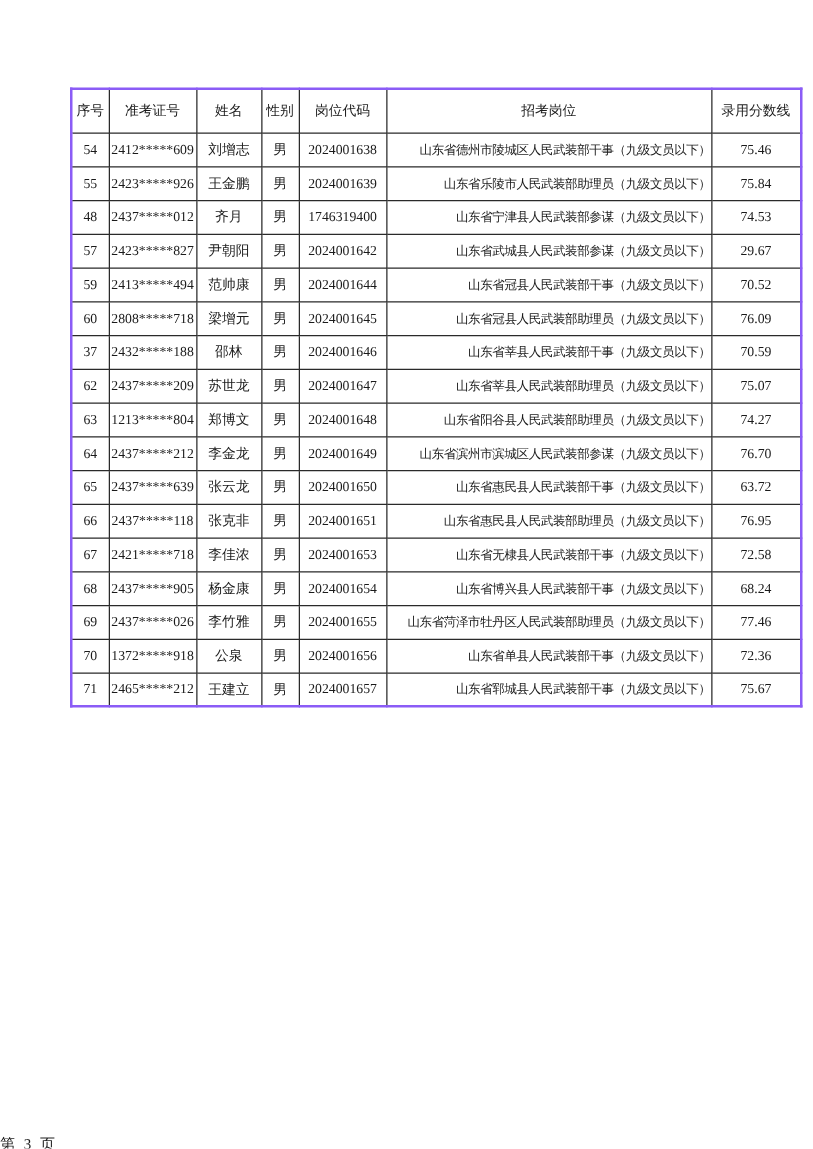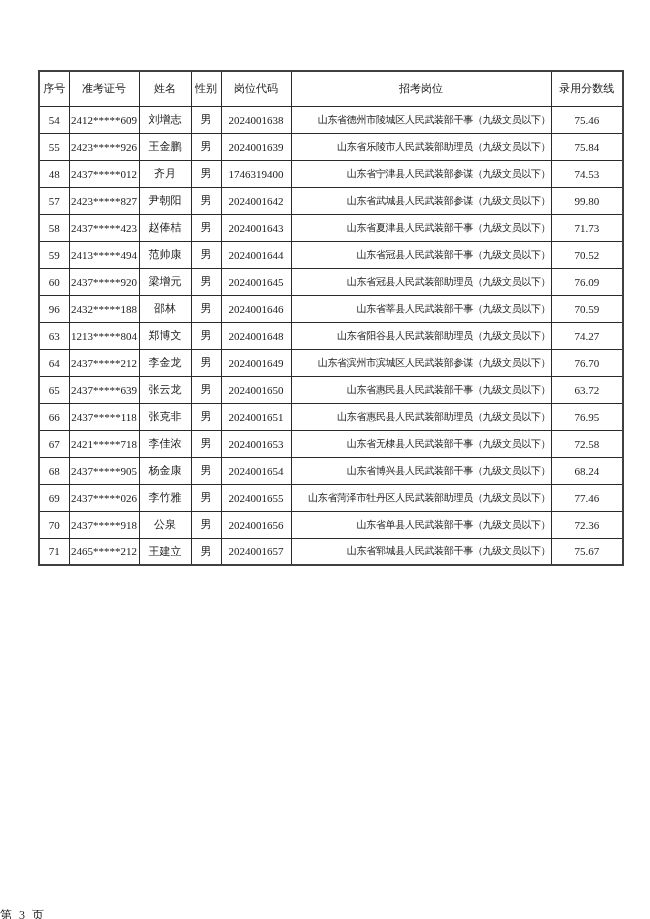--- a/index.html
+++ b/index.html
@@ -11,26 +11,26 @@
   }
   .page {
     position: relative;
     width: 650px;
     height: 919px;
     background: #ffffff;
     overflow: hidden;
   }
   table.score-table {
     position: absolute;
-    left: 38px;
+    left: 56px;
     top: 70px;
     width: 584px;
     border-collapse: collapse;
     table-layout: fixed;
-    border: 2px solid #404040;
+    border: 2px solid #8b5cf6;
   }
   .score-table th, .score-table td {
     border: 1px solid #2a2a2a;
     text-align: center;
     vertical-align: middle;
     font-size: 11px;
     font-weight: normal;
     padding: 0;
     overflow: hidden;
     white-space: nowrap;
@@ -108,59 +108,59 @@
           <td class="col-position">山东省宁津县人民武装部参谋（九级文员以下）</td>
           <td class="col-score">74.53</td>
         </tr>
         <tr>
           <td class="col-seq">57</td>
           <td class="col-ticket">2423*****827</td>
           <td class="col-name">尹朝阳</td>
           <td class="col-gender">男</td>
           <td class="col-code">2024001642</td>
           <td class="col-position">山东省武城县人民武装部参谋（九级文员以下）</td>
-          <td class="col-score">99.80</td>
-        </tr>
-        <tr>
-          <td class="col-seq">58</td>
-          <td class="col-ticket">2437*****423</td>
-          <td class="col-name">赵俸桔</td>
-          <td class="col-gender">男</td>
-          <td class="col-code">2024001643</td>
-          <td class="col-position">山东省夏津县人民武装部干事（九级文员以下）</td>
-          <td class="col-score">71.73</td>
+          <td class="col-score">29.67</td>
         </tr>
         <tr>
           <td class="col-seq">59</td>
           <td class="col-ticket">2413*****494</td>
           <td class="col-name">范帅康</td>
           <td class="col-gender">男</td>
           <td class="col-code">2024001644</td>
           <td class="col-position">山东省冠县人民武装部干事（九级文员以下）</td>
           <td class="col-score">70.52</td>
         </tr>
         <tr>
           <td class="col-seq">60</td>
-          <td class="col-ticket">2437*****920</td>
+          <td class="col-ticket">2808*****718</td>
           <td class="col-name">梁增元</td>
           <td class="col-gender">男</td>
           <td class="col-code">2024001645</td>
           <td class="col-position">山东省冠县人民武装部助理员（九级文员以下）</td>
           <td class="col-score">76.09</td>
         </tr>
         <tr>
-          <td class="col-seq">96</td>
+          <td class="col-seq">37</td>
           <td class="col-ticket">2432*****188</td>
           <td class="col-name">邵林</td>
           <td class="col-gender">男</td>
           <td class="col-code">2024001646</td>
           <td class="col-position">山东省莘县人民武装部干事（九级文员以下）</td>
           <td class="col-score">70.59</td>
         </tr>
         <tr>
+          <td class="col-seq">62</td>
+          <td class="col-ticket">2437*****209</td>
+          <td class="col-name">苏世龙</td>
+          <td class="col-gender">男</td>
+          <td class="col-code">2024001647</td>
+          <td class="col-position">山东省莘县人民武装部助理员（九级文员以下）</td>
+          <td class="col-score">75.07</td>
+        </tr>
+        <tr>
           <td class="col-seq">63</td>
           <td class="col-ticket">1213*****804</td>
           <td class="col-name">郑博文</td>
           <td class="col-gender">男</td>
           <td class="col-code">2024001648</td>
           <td class="col-position">山东省阳谷县人民武装部助理员（九级文员以下）</td>
           <td class="col-score">74.27</td>
         </tr>
         <tr>
           <td class="col-seq">64</td>
@@ -211,21 +211,21 @@
           <td class="col-seq">69</td>
           <td class="col-ticket">2437*****026</td>
           <td class="col-name">李竹雅</td>
           <td class="col-gender">男</td>
           <td class="col-code">2024001655</td>
           <td class="col-position">山东省菏泽市牡丹区人民武装部助理员（九级文员以下）</td>
           <td class="col-score">77.46</td>
         </tr>
         <tr>
           <td class="col-seq">70</td>
-          <td class="col-ticket">2437*****918</td>
+          <td class="col-ticket">1372*****918</td>
           <td class="col-name">公泉</td>
           <td class="col-gender">男</td>
           <td class="col-code">2024001656</td>
           <td class="col-position">山东省单县人民武装部干事（九级文员以下）</td>
           <td class="col-score">72.36</td>
         </tr>
         <tr>
           <td class="col-seq">71</td>
           <td class="col-ticket">2465*****212</td>
           <td class="col-name">王建立</td>

